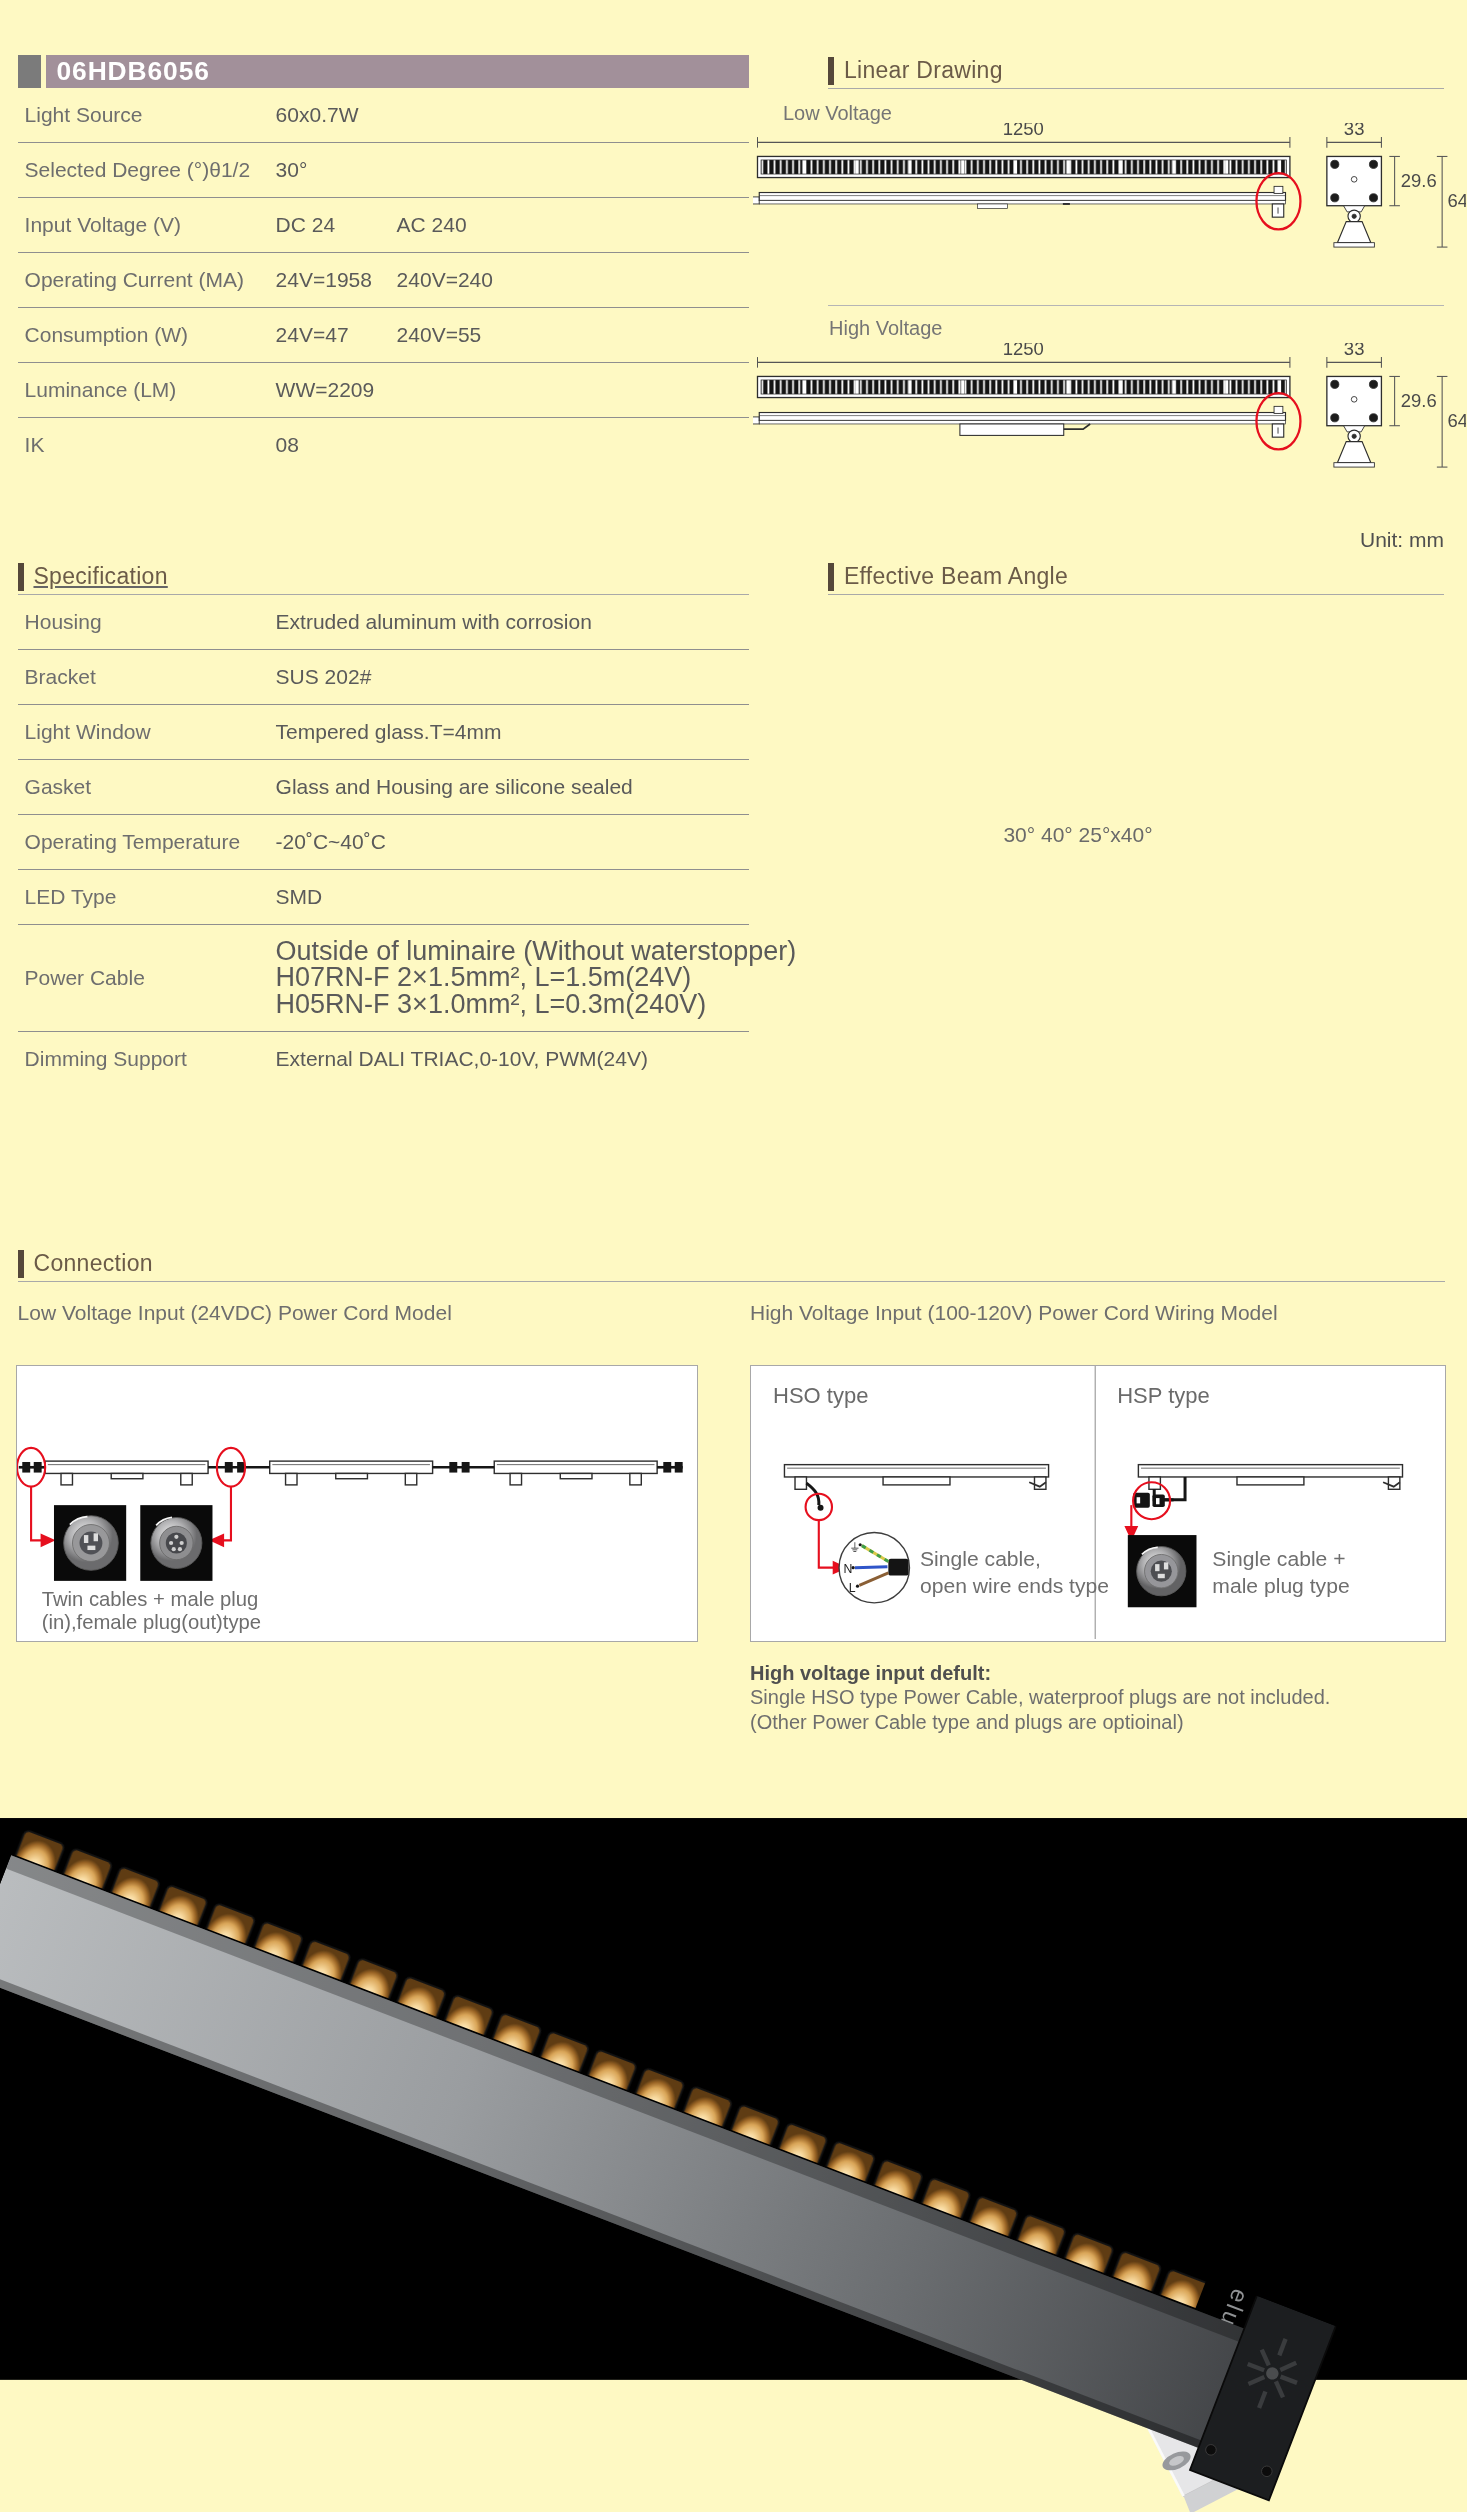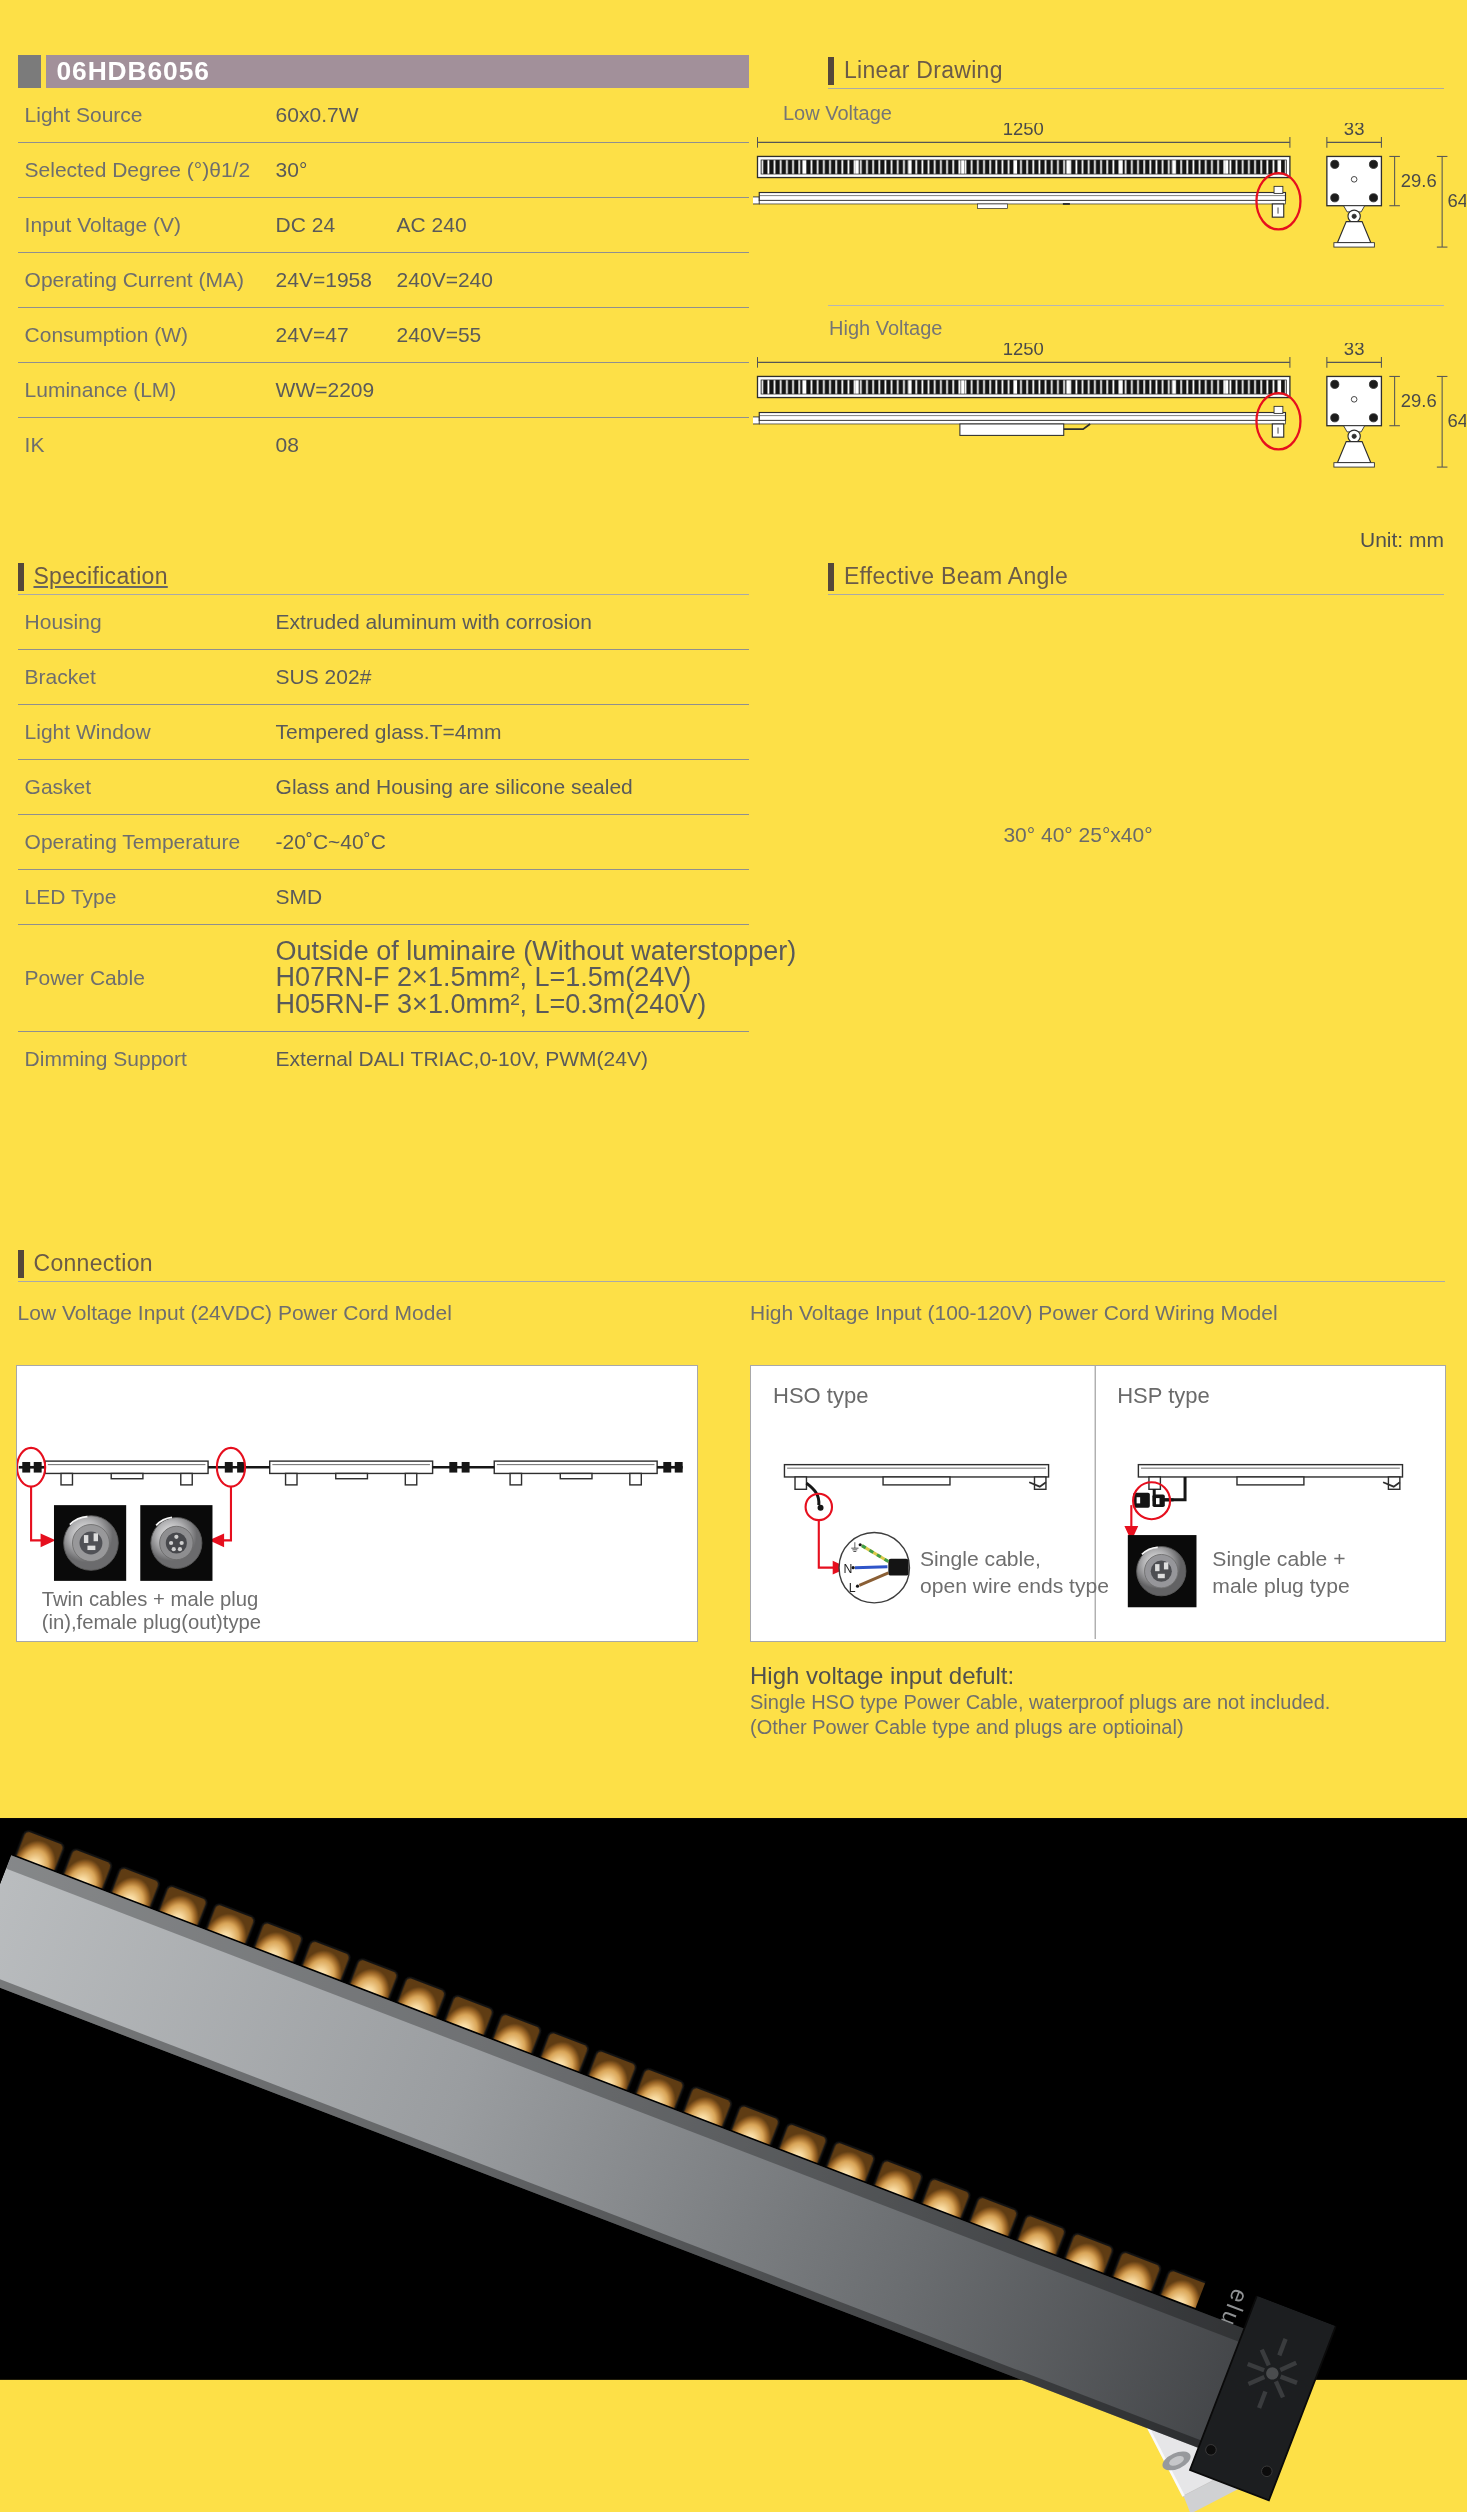--- a/index.html
+++ b/index.html
@@ -1,16 +1,16 @@
 <!DOCTYPE html>
 <html style="font-size:14px"><head>
 <meta charset="utf-8">
 <style>
   html,body{margin:0;padding:0;background:#ffffff;}
-  .page{position:relative;width:1468px;height:2512px;background:#fde047;overflow:hidden;
+  .page{position:relative;width:1468px;height:2512px;background:#fef9c3;overflow:hidden;
         font-family:"Liberation Sans", sans-serif;color:#666;}
   .abs{position:absolute;}
 
   
   .sec{position:absolute;display:flex;align-items:center;border-bottom:0.9px solid #a9a9a9;height:35px;}
   .sec-bar{width:6.2px;height:28px;background:#55483a;margin-right:9.7px;}
   .sec-title{font-size:23px;color:#6b5b48;font-weight:400;margin:0;letter-spacing:0.3px;}
 
   
   .prod-header{position:absolute;left:0;top:0;width:731px;height:33px;display:flex;align-items:stretch;}
@@ -24,21 +24,21 @@
   .t-val2{position:absolute;left:379px;top:50%;transform:translateY(-50%);font-size:21px;color:#5a5a5a;white-space:nowrap;}
   .t-row.tall{height:106px;}
   .t-lines{position:absolute;left:258px;top:50%;transform:translateY(-50%);font-size:27px;color:#5a5a5a;line-height:26.4px;white-space:nowrap;}
 
   .small-label{font-size:20px;color:#757575;}
   .sub-heading{font-size:21px;color:#6e6e6e;white-space:nowrap;}
   .unit-label{font-size:21px;color:#4f4f4f;text-align:right;}
   .beam-value{font-size:21px;color:#6a6a6a;text-align:center;}
 
   .conn-box{position:absolute;border:0.9px solid #a8a8a8;background:#fff;}
-  .note-title{font-size:24px;color:#4f4f4f;font-weight:normal;}
+  .note-title{font-size:20px;color:#4f4f4f;font-weight:bold;}
   .note-line{font-size:20px;color:#6e6e6e;line-height:25px;}
 
   svg text{font-family:"Liberation Sans", sans-serif;}
   .dim line{stroke:#555;stroke-width:1.2;}
   .dim text{font-size:21px;fill:#4a4a4a;}
   .lineart{stroke:#2e2e2e;fill:#fff;}
 </style>
 </head>
 <body>
 

